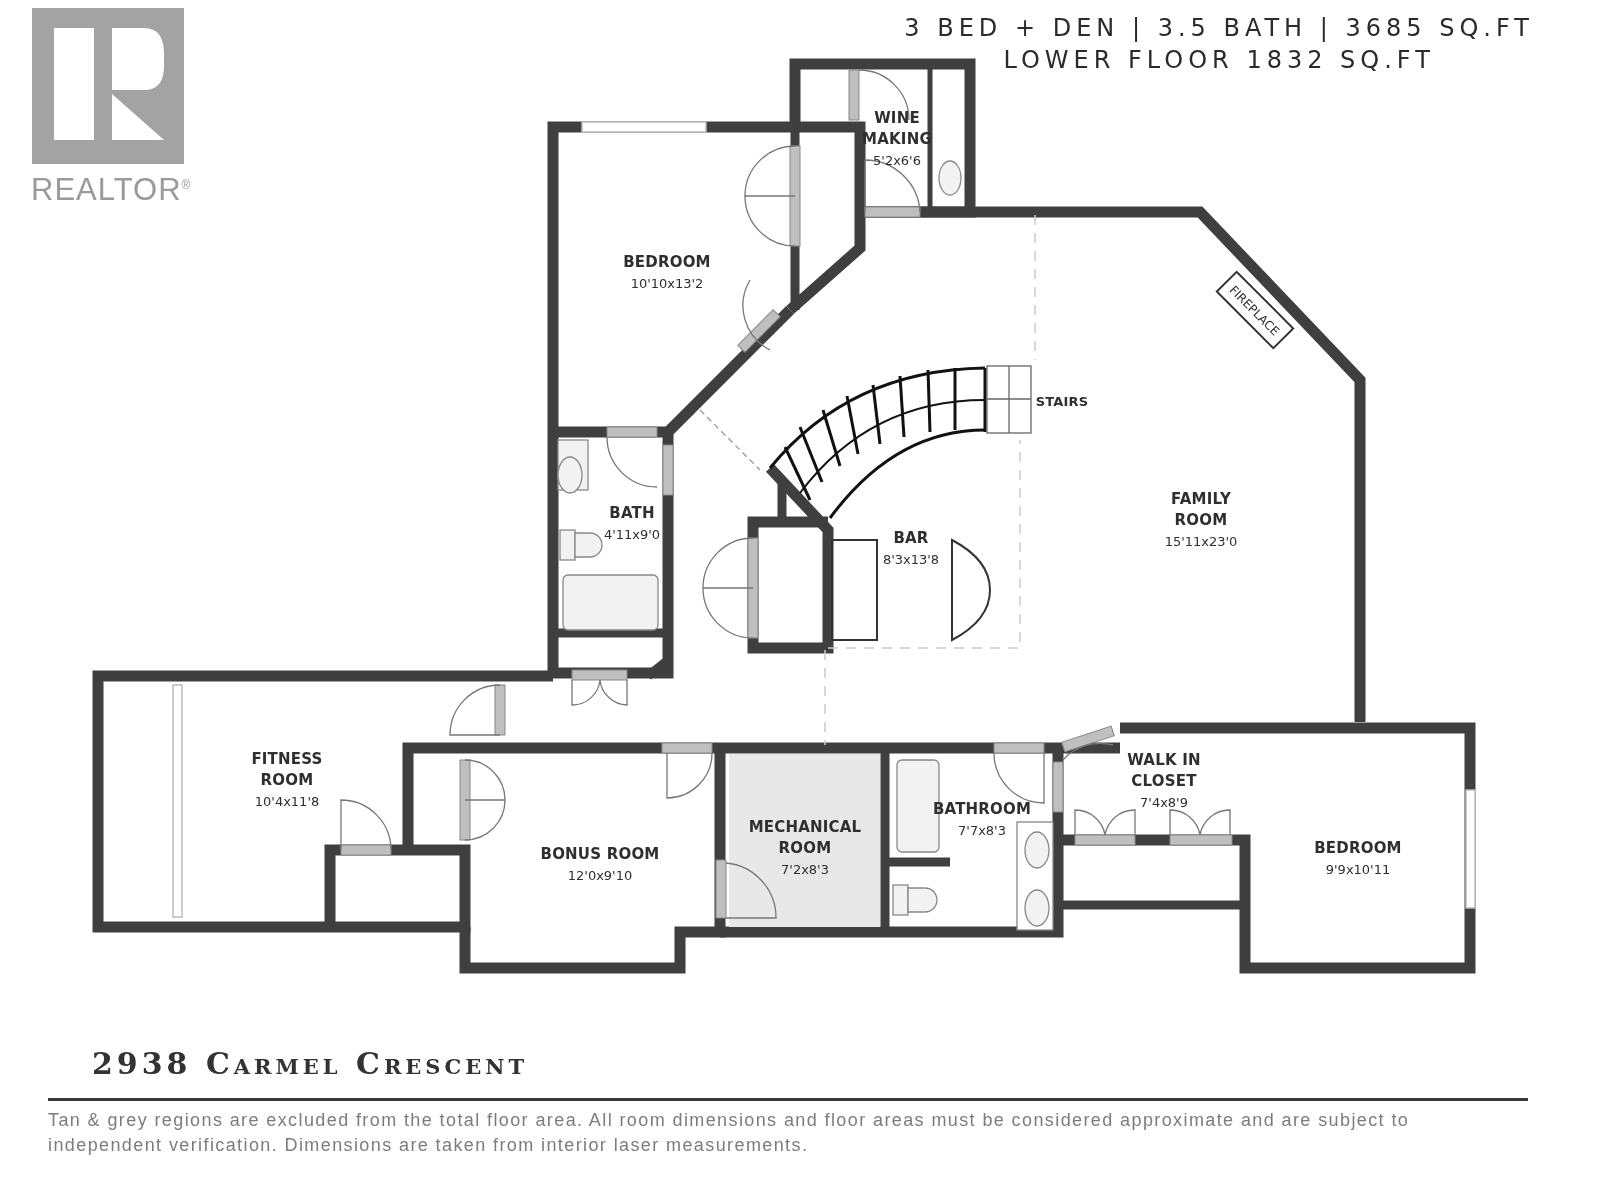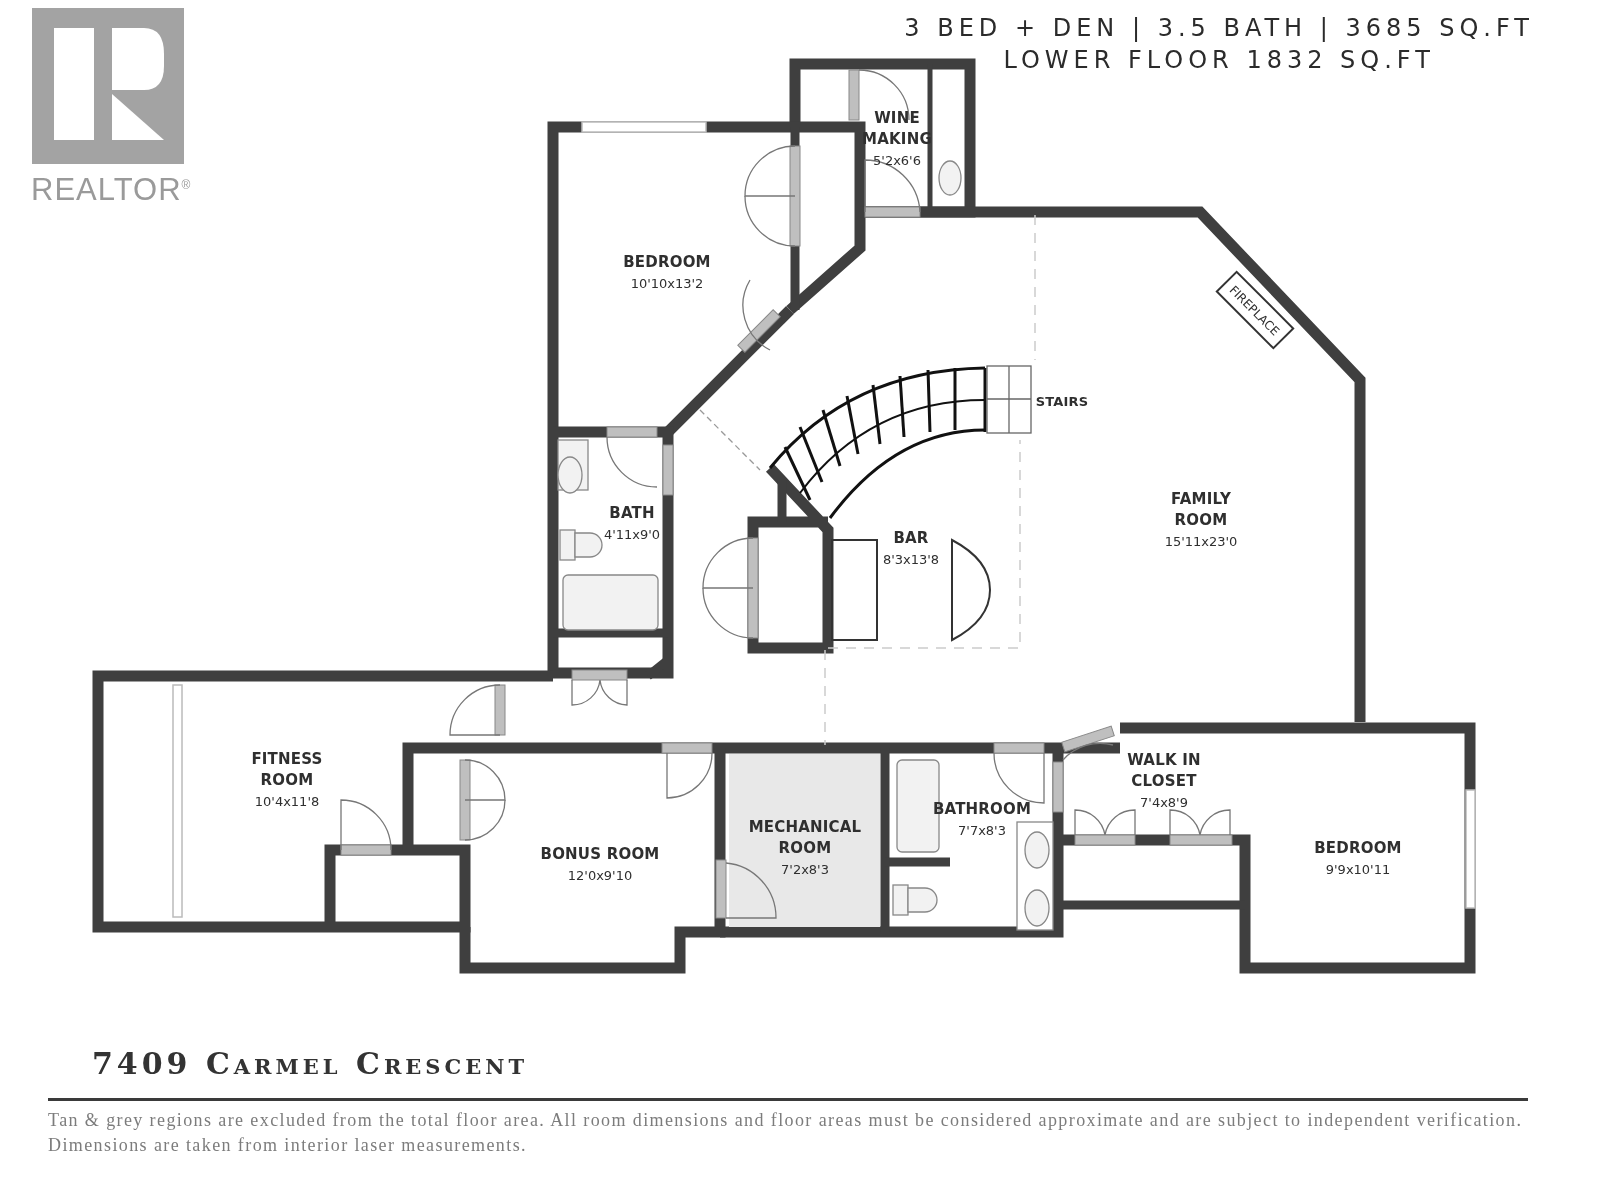--- a/index.html
+++ b/index.html
@@ -7,21 +7,21 @@
   .logo { position:absolute; left:32px; top:8px; width:152px; height:194px; }
   .logo-box { position:absolute; left:0; top:0; width:152px; height:156px; background:#a3a3a3; }
   .logo-text { position:absolute; left:-1px; top:164px; font-family:"Liberation Sans", sans-serif; font-size:31px; letter-spacing:1px; color:#9a9a9a; }
   .header { position:absolute; right:66px; top:12px; text-align:center; color:#2b2b2b; font-family:"DejaVu Sans", sans-serif; font-weight:normal; letter-spacing:5px; font-size:24px; line-height:32px; }
   .header .l2 { display:block; }
   .plan { position:absolute; left:0; top:0; }
   .lbl { font-family:"DejaVu Sans", sans-serif; font-weight:bold; fill:#2f2f2f; font-size:15px; text-anchor:middle; letter-spacing:0.2px; }
   .dim { font-family:"DejaVu Sans", sans-serif; fill:#2f2f2f; font-size:13px; text-anchor:middle; }
   .address { position:absolute; left:92px; top:1046px; font-family:"DejaVu Serif", serif; font-weight:bold; font-size:30px; letter-spacing:4px; color:#333; font-variant:small-caps; }
   .rule { position:absolute; left:48px; top:1098px; width:1480px; height:3px; background:#3a3a3a; }
-  .disclaimer { position:absolute; left:48px; top:1108px; width:1480px; font-family:Liberation Serif, serif; font-size:18px; line-height:25px; color:#7c7c7c; letter-spacing:1.4px; }
+  .disclaimer { position:absolute; left:48px; top:1108px; width:1480px; font-family:Liberation Sans, sans-serif; font-size:18px; line-height:25px; color:#7c7c7c; letter-spacing:1.4px; }
 </style>
 </head>
 <body>
 
 <div class="logo">
   <div class="logo-box">
     <svg width="152" height="156" viewBox="0 0 152 156">
       <rect x="22" y="20" width="40" height="112" fill="#fff"></rect>
       <path d="M80 20 H112 Q132 20 132 46 V58 Q132 82 112 82 H80 Z" fill="#fff"></path>
       <path d="M80 86 L132 132 H80 Z" fill="#fff"></path>
@@ -198,15 +198,15 @@
   <text x="982" y="835" class="dim">7'7x8'3</text>
 
   <text x="1164" y="765" class="lbl">WALK IN</text>
   <text x="1164" y="786" class="lbl">CLOSET</text>
   <text x="1164" y="807" class="dim">7'4x8'9</text>
 
   <text x="1358" y="853" class="lbl">BEDROOM</text>
   <text x="1358" y="874" class="dim">9'9x10'11</text>
 </svg>
 
-<div class="address">7409 Carmel Crescent</div>
+<div class="address">2938 Carmel Crescent</div>
 <div class="rule"></div>
 <div class="disclaimer">Tan &amp; grey regions are excluded from the total floor area. All room dimensions and floor areas must be considered approximate and are subject to independent verification. Dimensions are taken from interior laser measurements.</div>
 
 </body></html>

